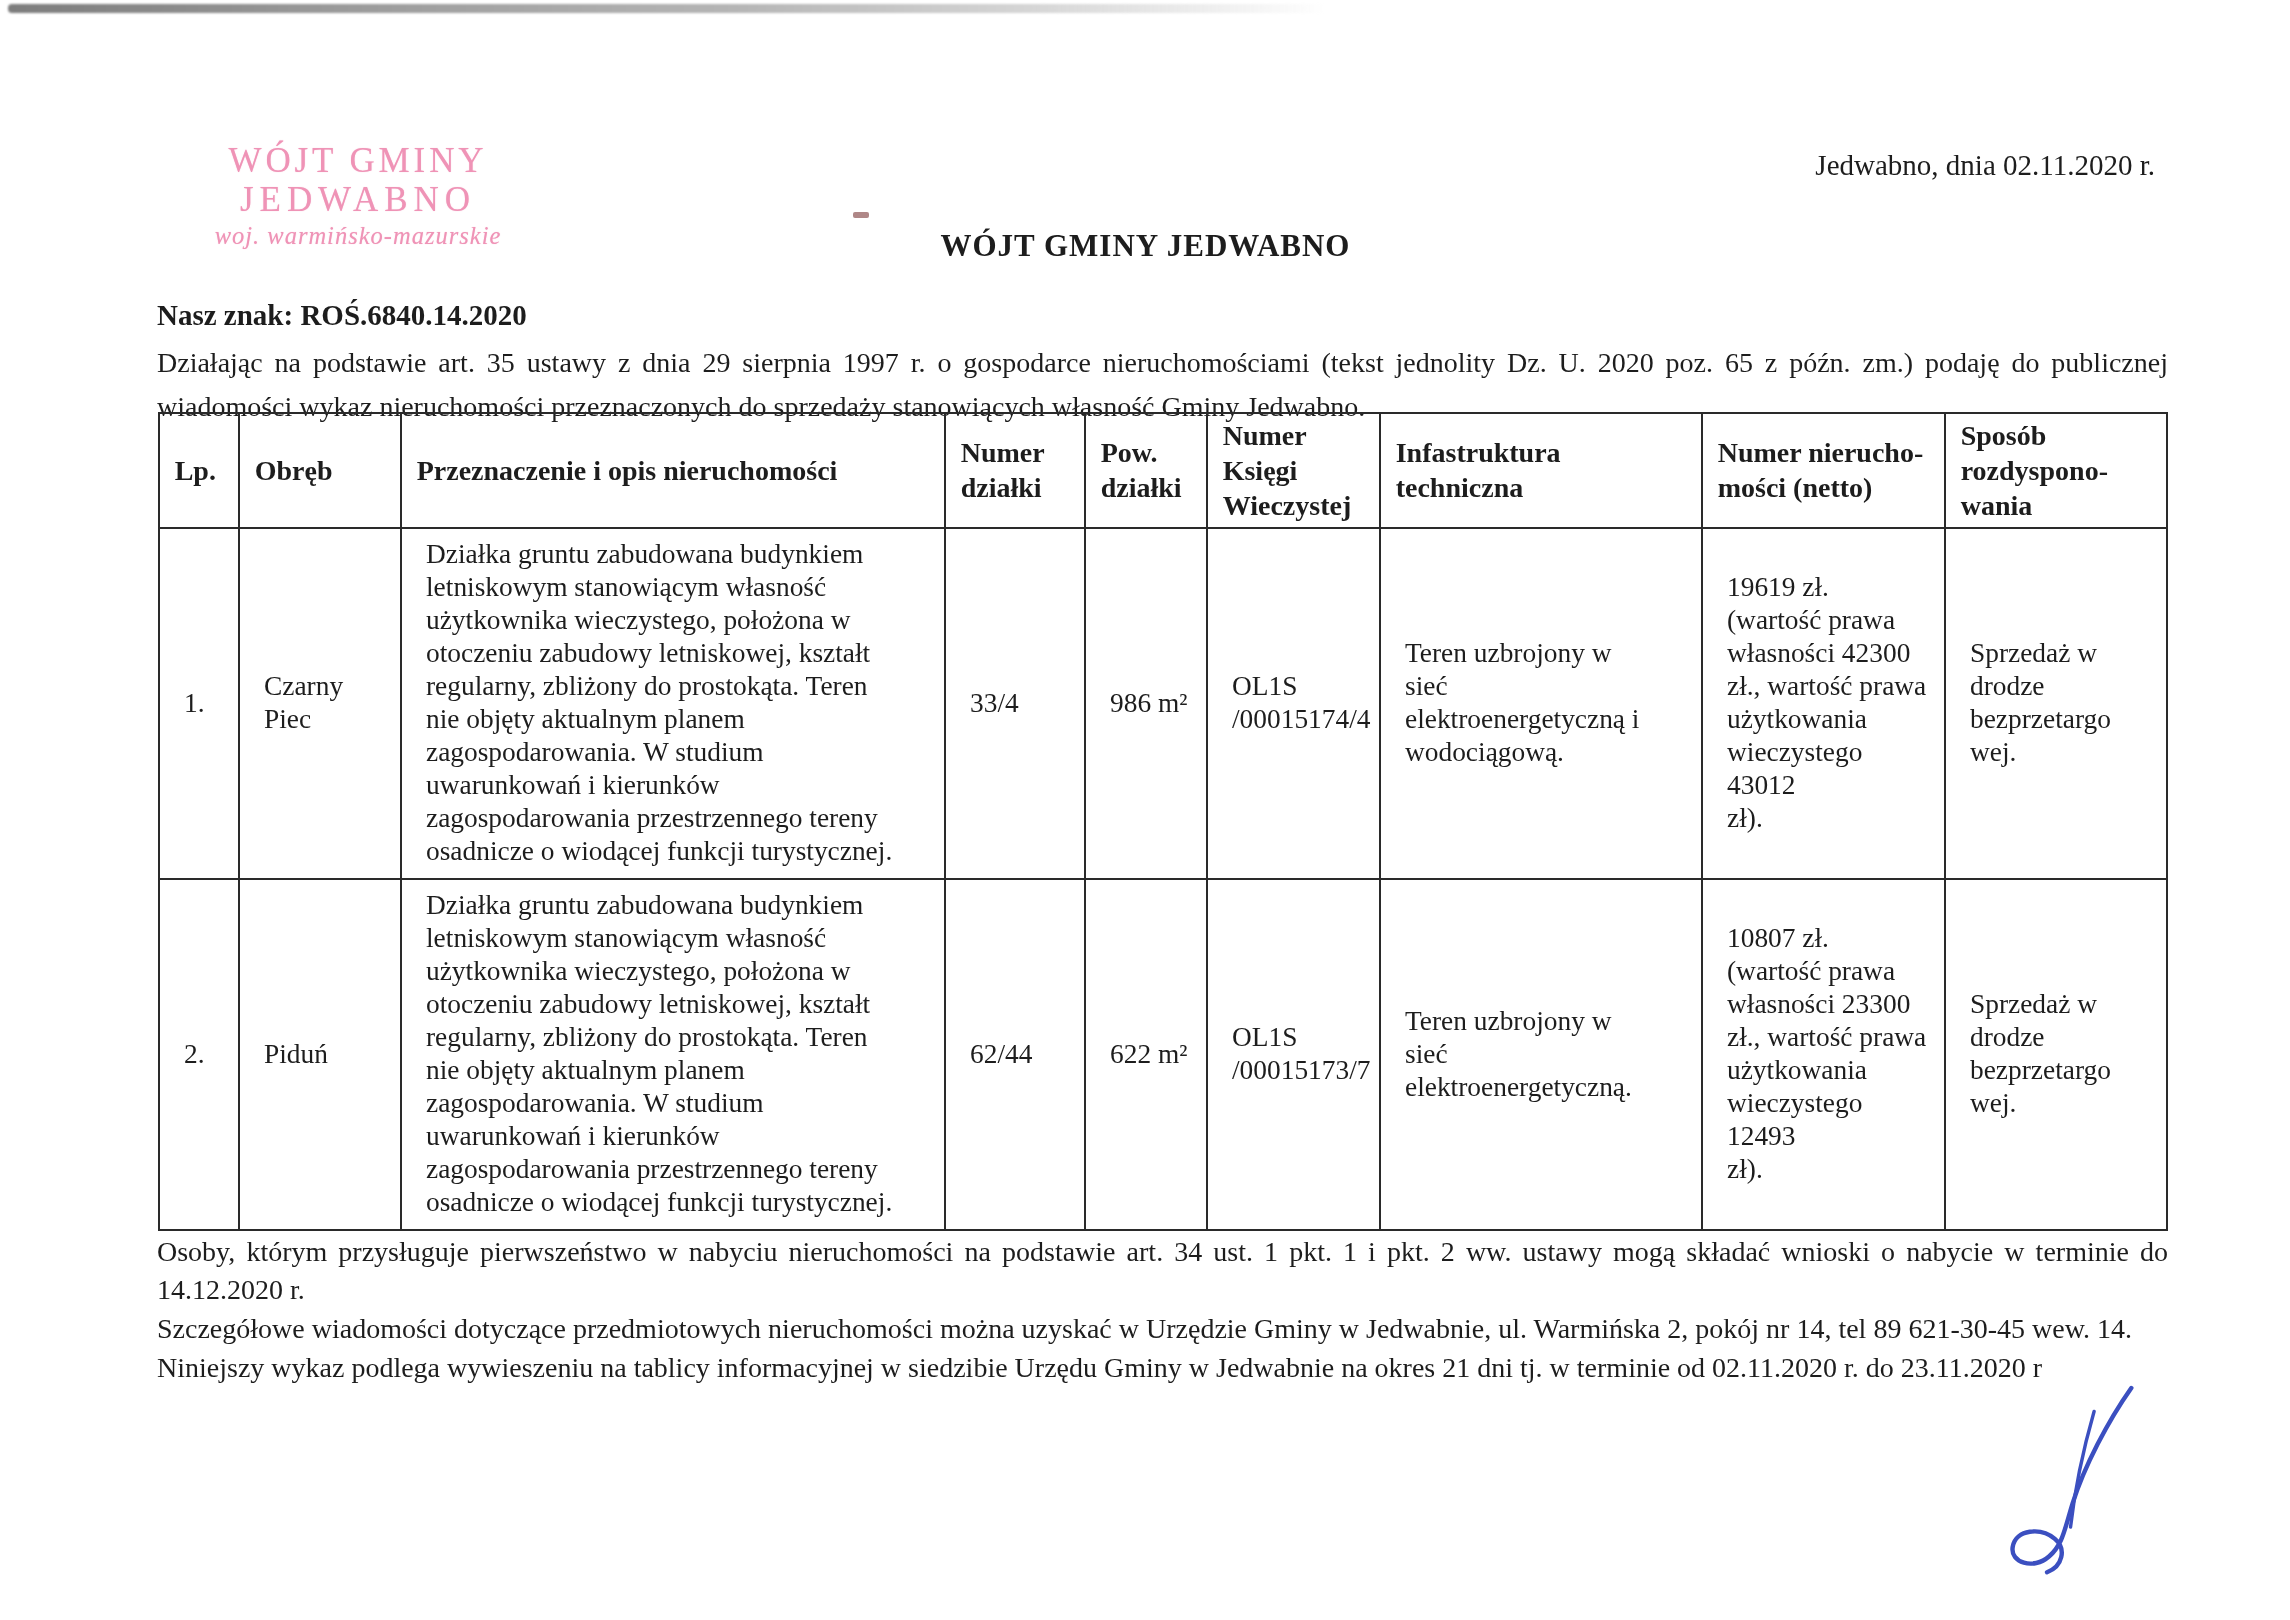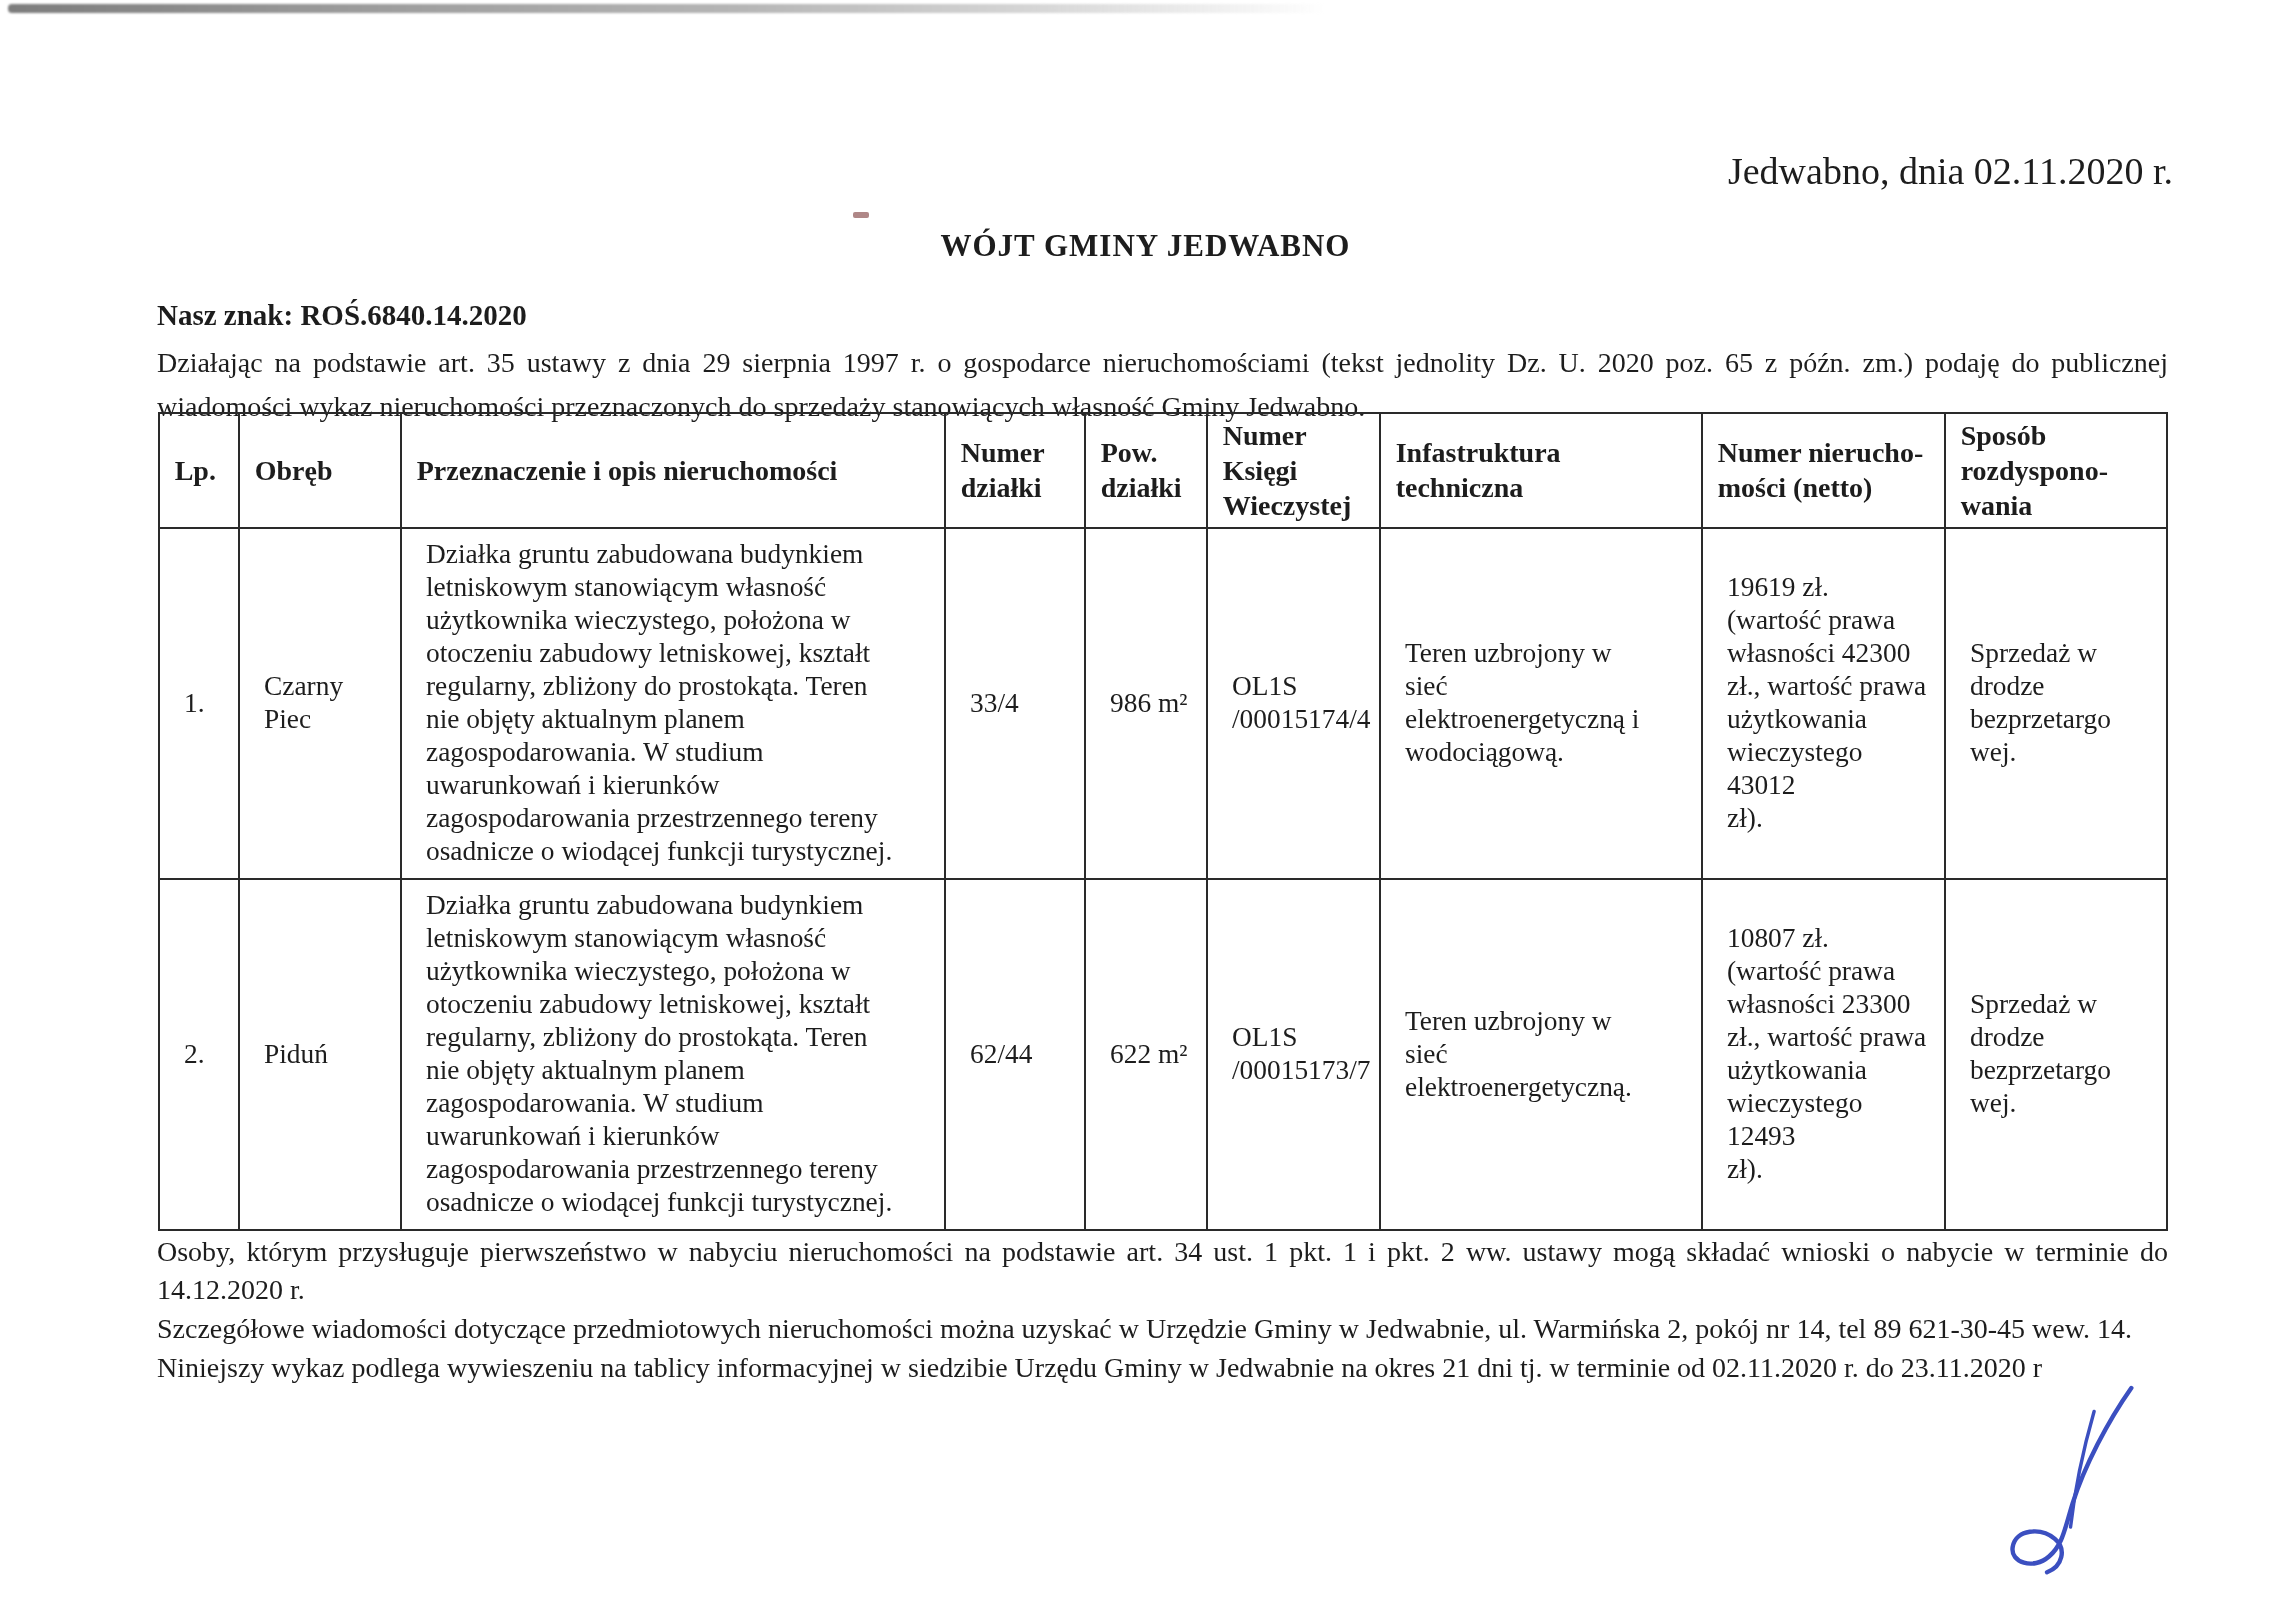--- a/index.html
+++ b/index.html
@@ -25,22 +25,22 @@
   .stamp-top{
     position:absolute;left:201px;top:141px;width:314px;
     text-align:center;color:#ef93b6;
     text-shadow:0 0 1px rgba(239,147,182,.55);
     user-select:none;
   }
   .stamp-top .l1{font-size:35px;letter-spacing:3.9px;line-height:39px;}
   .stamp-top .l2{font-size:35px;letter-spacing:5.9px;line-height:39px;}
   .stamp-top .l3{font-size:24.5px;font-style:italic;line-height:33px;letter-spacing:1px;}
   .date-line{
-    position:absolute;top:149px;right:118px;
-    font-size:38px;
+    position:absolute;top:149px;right:136px;
+    font-size:29px;
   }
   .doc-title{
     position:absolute;left:0;top:228px;width:2291px;
     text-align:center;font-size:31px;font-weight:bold;letter-spacing:1px;
   }
   .ref-line{
     position:absolute;left:157px;top:299px;
     font-size:29px;font-weight:bold;
   }
   .intro{
@@ -92,20 +92,25 @@
   .sig-svg{position:absolute;left:2000px;top:1384px;width:147px;height:201px;}
 </style>
 </head>
 <body>
 
 <div class="page">
 
   <div class="scan-streak"></div>
   <div class="scan-dash"></div>
 
+  <div class="stamp-top">
+    <div class="l1">WÓJT GMINY</div>
+    <div class="l2">JEDWABNO</div>
+    <div class="l3">woj. warmińsko-mazurskie</div>
+  </div>
 
   <div class="date-line">Jedwabno, dnia 02.11.2020 r.</div>
 
   <div class="doc-title">WÓJT GMINY JEDWABNO</div>
 
   <div class="ref-line">Nasz znak: ROŚ.6840.14.2020</div>
 
   <div class="intro">Działając na podstawie art. 35 ustawy z dnia 29 sierpnia 1997 r. o gospodarce nieruchomościami (tekst jednolity Dz. U. 2020 poz. 65 z późn. zm.) podaję do publicznej wiadomości wykaz nieruchomości przeznaczonych do sprzedaży stanowiących własność Gminy Jedwabno.</div>
 
   <table class="props">

